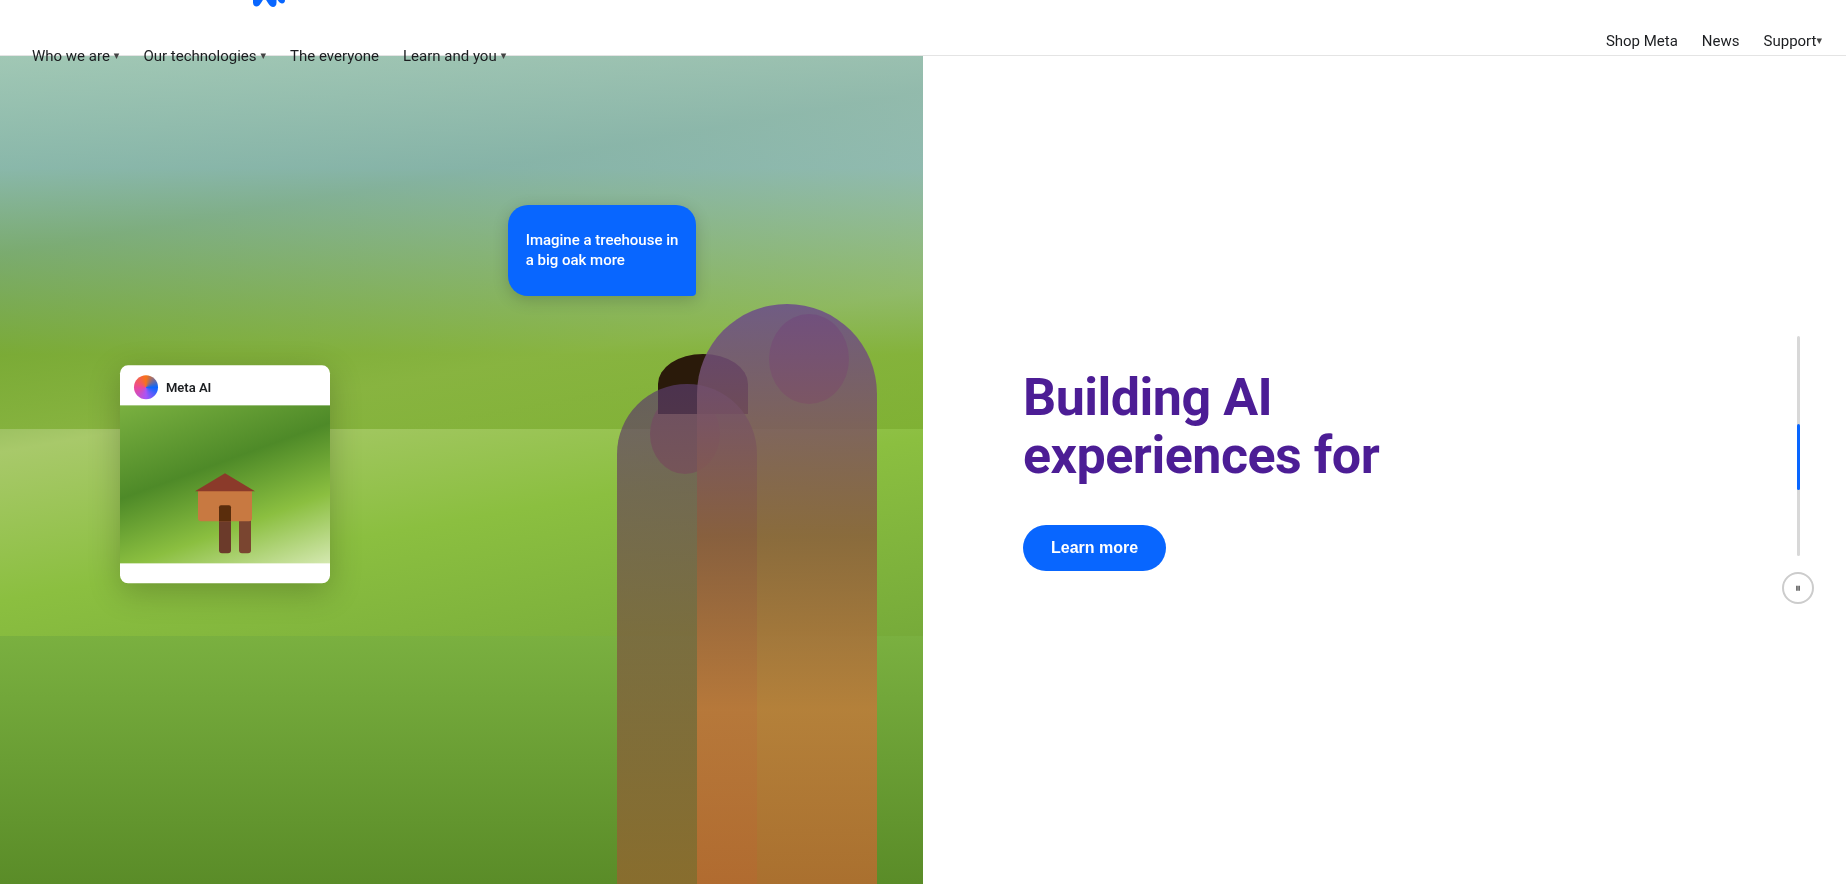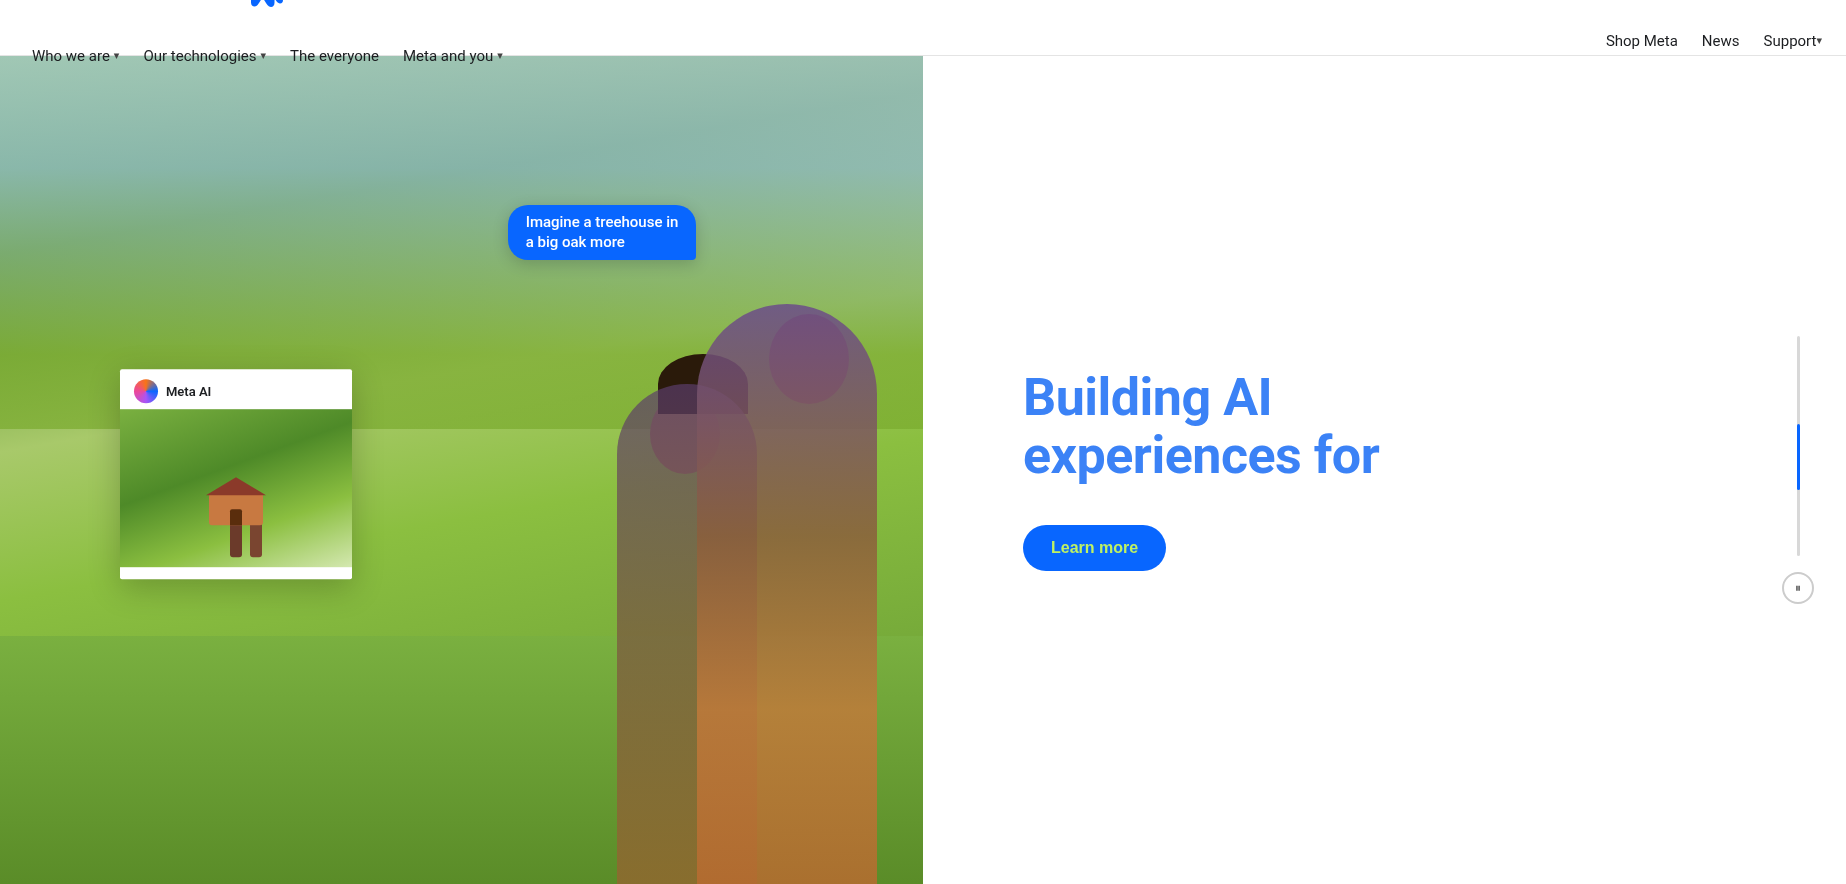--- a/index.html
+++ b/index.html
@@ -56,26 +56,26 @@
       position: absolute; bottom: 0; left: 0; right: 0; height: 30%;
       background: linear-gradient(0deg, #5a8c28 0%, #7ab040 100%);
     }
 
     
     .phone-card {
       position: absolute;
       left: 13%;
       top: 50%;
       transform: translateY(-48%);
-      width: 232px;
+      width: 210px;
       background: #fff;
-      border-radius: 2px;
+      border-radius: 8px;
       box-shadow: 0 8px 32px rgba(0,0,0,0.22);
       overflow: hidden;
-      padding-bottom: 12px;
+      padding-bottom: 20px;
     }
     .phone-card-header {
       display: flex; align-items: center; gap: 8px;
       padding: 10px 14px 6px;
     }
     .meta-ai-icon {
       width: 24px; height: 24px; border-radius: 50%;
       background: conic-gradient(from 90deg, #0866ff, #a855f7, #ec4899, #f97316, #0866ff);
       flex-shrink: 0;
     }
@@ -118,21 +118,21 @@
     }
 
     
     .chat-bubble {
       position: absolute;
       top: 18%;
       left: 55%;
       background: #0866ff;
       color: #fff;
       font-size: 15px; font-weight: 500;
-      padding: 7px 18px;
+      padding: 25px 18px;
       border-radius: 20px 20px 4px 20px;
       max-width: 200px;
       line-height: 1.35;
       box-shadow: 0 4px 16px rgba(0,0,0,0.18);
     }
     .person-right {
       position: absolute;
       bottom: 0; right: 5%;
       width: 180px; height: 580px;
       background: linear-gradient(180deg, #6b4c8a 0%, #8b5e3c 40%, #c07a3a 70%, #b86b30 100%);
@@ -173,26 +173,26 @@
     
     .hero-text-area {
       width: 50%;
       display: flex; align-items: center; justify-content: flex-start;
       padding: 80px 80px 80px 100px;
       position: relative;
     }
     .hero-content { max-width: 480px; }
     .hero-heading {
       font-size: 52px; font-weight: 700; line-height: 1.12;
-      color: #3b82f6; margin-bottom: 40px;
+      color: #4c1d95; margin-bottom: 40px;
       letter-spacing: -0.5px;
     }
     .learn-more-btn {
       display: inline-block;
-      background: #0866ff; color: #bef264;
+      background: #0866ff; color: #ffffff;
       font-size: 16px; font-weight: 600;
       padding: 14px 28px;
       border-radius: 50px;
       cursor: pointer; border: none;
       text-decoration: none;
     }
 
     
     .scroll-indicator {
       position: absolute;
@@ -237,21 +237,21 @@
         <span class="chevron">▾</span>
       </a>
       <a class="nav-link" href="#">
         <span>Our technologies</span>
         <span class="chevron">▾</span>
       </a>
       <a class="nav-link" href="#">
         <span>The everyone</span>
       </a>
       <a class="nav-link" href="#">
-        <span>Meta and you</span>
+        <span>Learn and you</span>
         <span class="chevron">▾</span>
       </a>
     </div>
   </div>
   <div class="nav-right">
     <a class="nav-right-link" href="#">
       <span>Shop Meta</span>
     </a>
     <a class="nav-right-link" href="#">
       <span>News</span>

